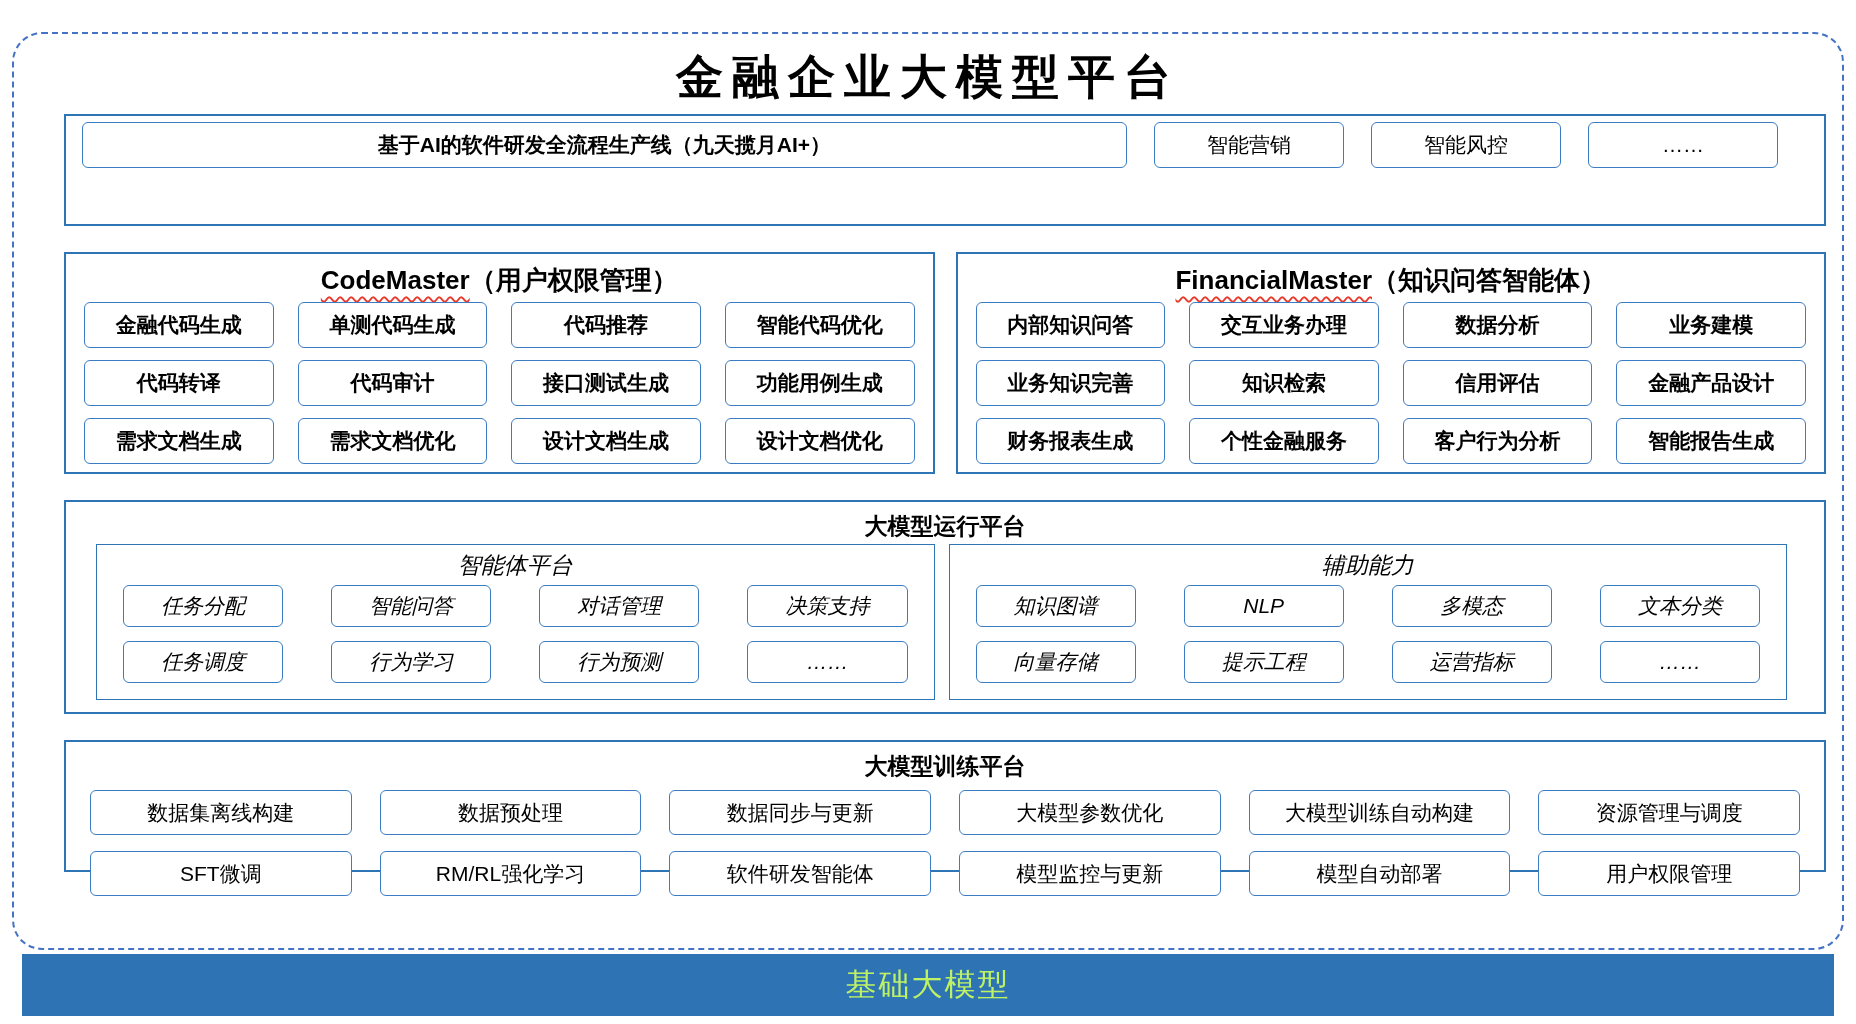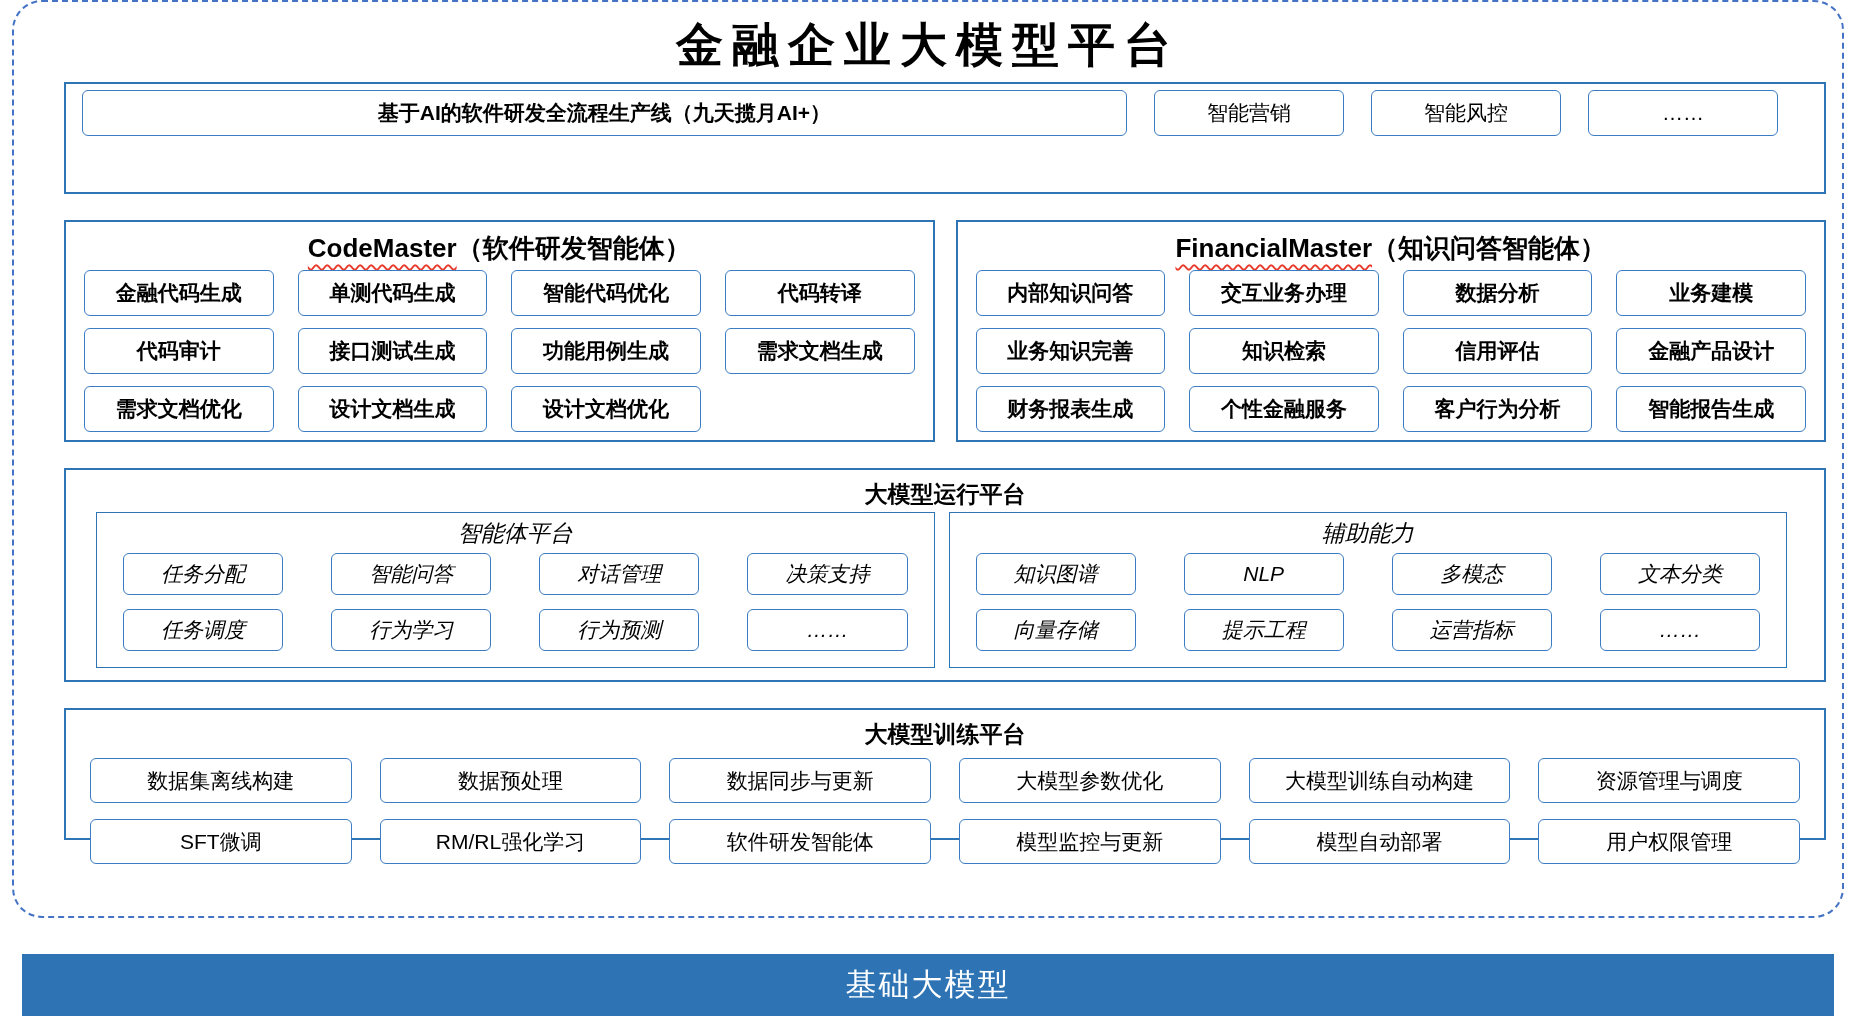--- a/index.html
+++ b/index.html
@@ -6,21 +6,21 @@
   html, body {
     width: 1856px; height: 1024px;
     background: #ffffff;
     font-family: "Liberation Sans", sans-serif;
     color: #000;
     overflow: hidden;
     position: relative;
   }
   .frame {
     position: absolute;
-    left: 12px; top: 0;
+    left: 12px; top: 32px;
     width: 1832px; height: 918px;
     border: 2px dashed #4472C4;
     border-radius: 30px;
   }
   .main-title {
     text-align: center;
     margin-top: 12px;
     font-family: "DejaVu Serif", "Liberation Serif", serif;
     font-weight: bold;
     font-size: 47px;
@@ -124,21 +124,21 @@
     row-gap: 16px;
     margin-top: 10px;
   }
   .grid6 .btn { height: 45px; }
   
   .foundation-bar {
     position: absolute;
     left: 22px; top: 954px;
     width: 1812px; height: 62px;
     background: #2E74B5;
-    color: #ffffff;
+    color: #bef264;
     display: flex;
     align-items: center;
     justify-content: center;
     font-size: 31px;
     letter-spacing: 2px;
   }
 </style>
 </head>
 <body>
 
@@ -152,25 +152,26 @@
         <div class="btn btn-wide">基于AI的软件研发全流程生产线（九天揽月AI+）</div>
         <div class="btn btn-sm">智能营销</div>
         <div class="btn btn-sm">智能风控</div>
         <div class="btn btn-sm">……</div>
       </div>
     </div>
 
     <div class="row2">
       <div class="section-box agent-box">
         <div class="sec-header sec-header-lg">
-          <span class="squiggle">CodeMaster</span><span>（软件研发智能体）</span>
+          <span class="squiggle">CodeMaster</span><span>（用户权限管理）</span>
         </div>
         <div class="grid4">
           <div class="btn">金融代码生成</div>
           <div class="btn">单测代码生成</div>
+          <div class="btn">代码推荐</div>
           <div class="btn">智能代码优化</div>
           <div class="btn">代码转译</div>
           <div class="btn">代码审计</div>
           <div class="btn">接口测试生成</div>
           <div class="btn">功能用例生成</div>
           <div class="btn">需求文档生成</div>
           <div class="btn">需求文档优化</div>
           <div class="btn">设计文档生成</div>
           <div class="btn">设计文档优化</div>
         </div>

